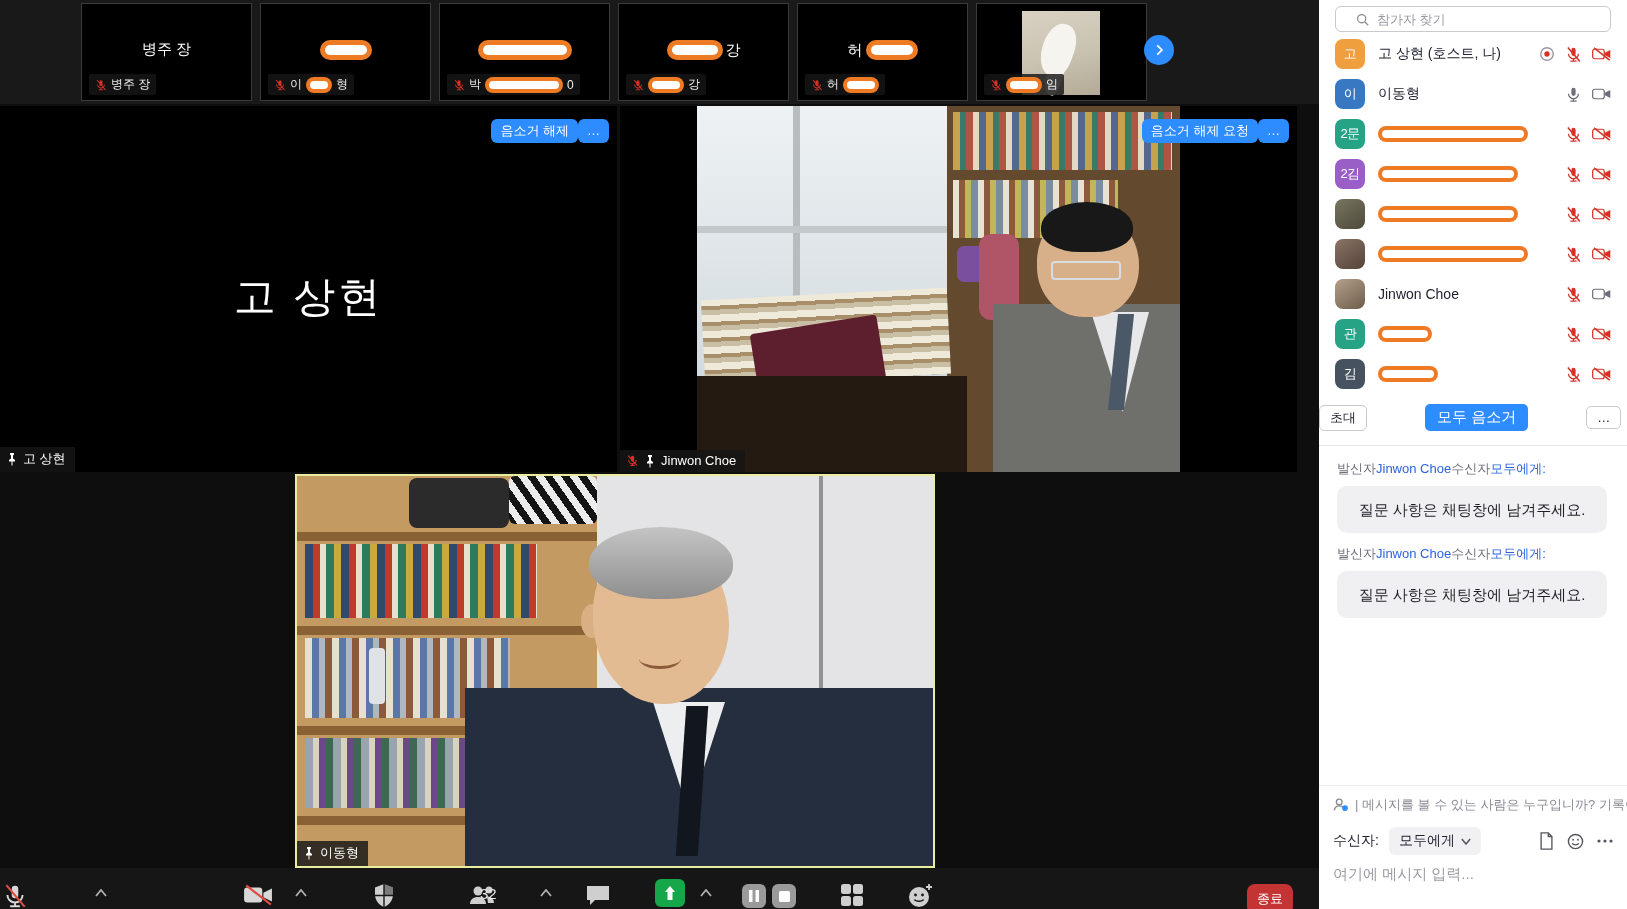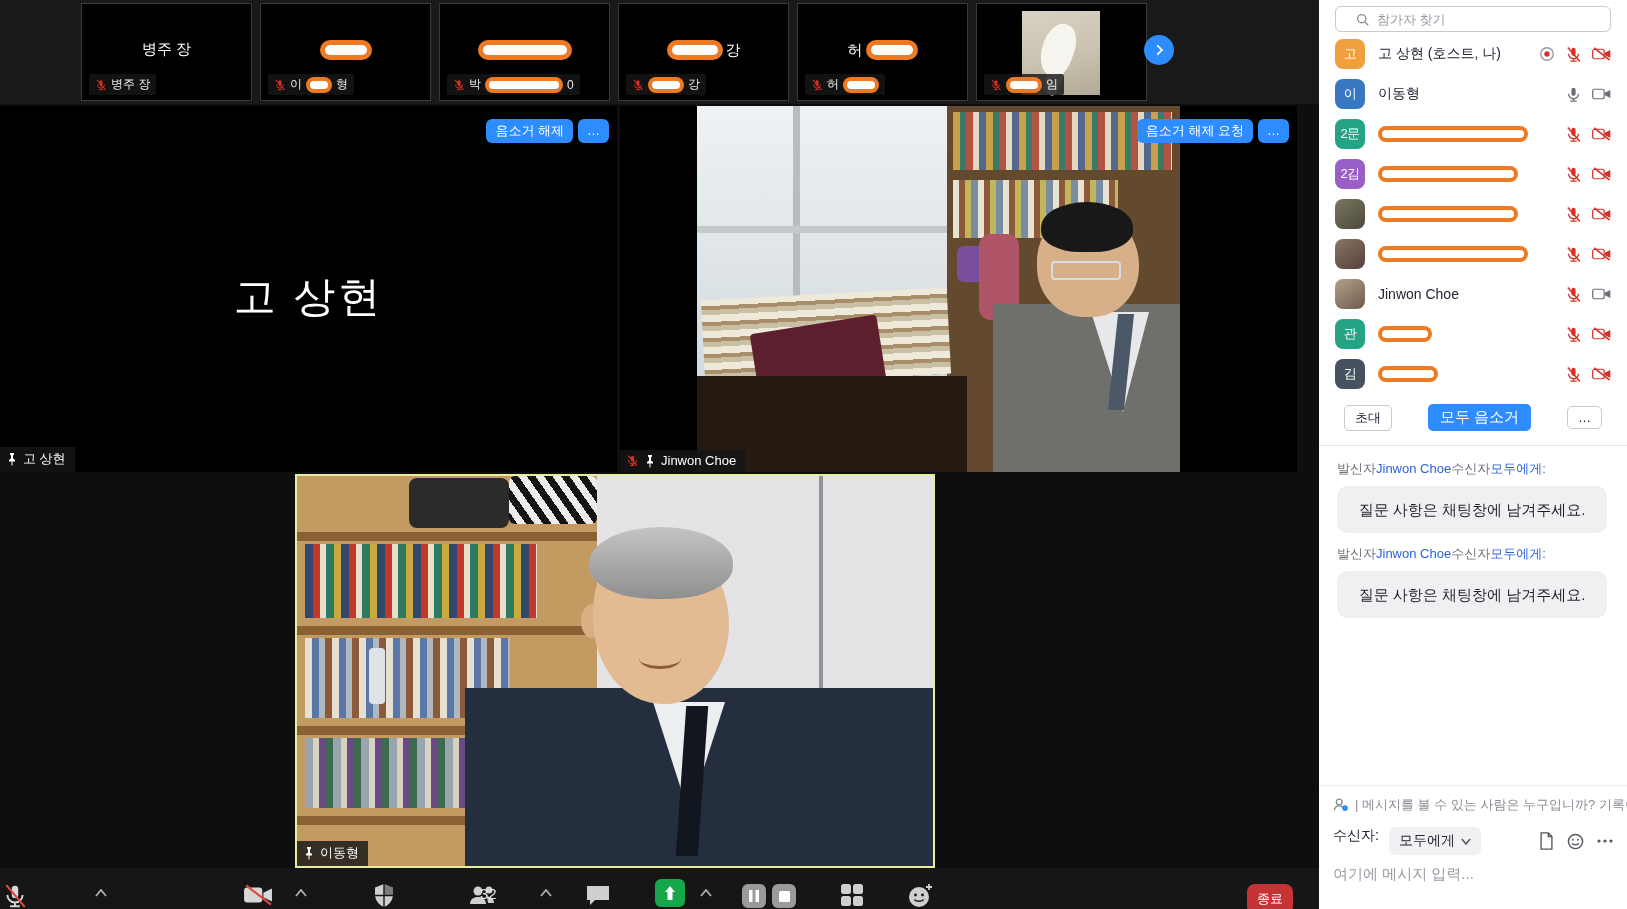--- a/index.html
+++ b/index.html
@@ -17,21 +17,21 @@
   .redact::after{content:"";position:absolute;left:5px;right:5px;top:5px;bottom:5px;background:#fff;border-radius:5px;}
   .redact.sm{height:16px;}
   .redact.sm::after{left:4px;right:4px;top:4px;bottom:4px;}
   .stoat{position:absolute;left:45px;top:7px;width:78px;height:84px;background:linear-gradient(165deg,#d9d2c4 0%,#c9c2b0 55%,#b2aa96 100%);}
   .stoat::after{content:"";position:absolute;left:20px;top:12px;width:32px;height:54px;background:#f6f4ee;border-radius:50% 50% 42% 58%;transform:rotate(20deg);box-shadow:6px 26px 0 -8px #efece2;}
   .next-btn{position:absolute;left:1144px;top:35px;width:30px;height:30px;border-radius:50%;background:#2D8CFF;border:none;color:#fff;display:flex;align-items:center;justify-content:center;cursor:pointer;padding:0;}
 
   
   .tile-left{position:absolute;left:0;top:106px;width:617px;height:366px;background:#000;}
   .big-name{position:absolute;left:0;right:0;top:163px;text-align:center;color:#fff;font-size:42px;letter-spacing:3px;}
-  .tile-actions{position:absolute;top:13px;right:8px;display:flex;gap:5px;z-index:5;}
+  .tile-actions{position:absolute;top:13px;right:8px;display:flex;z-index:5;}
   .blue-btn{background:#2D8CFF;color:#fff;border:none;border-radius:6px;font-size:13px;padding:0 9px;height:24px;line-height:24px;cursor:pointer;}
   .name-tag{position:absolute;left:0;bottom:0;background:rgba(22,22,22,.82);color:#fff;font-size:13px;padding:3px 9px 4px 6px;display:flex;align-items:center;gap:5px;z-index:5;}
   .tile-right{position:absolute;left:620px;top:106px;width:677px;height:366px;background:#000;}
 
   
   .jw{position:absolute;left:77px;top:0;width:483px;height:366px;overflow:hidden;background:linear-gradient(180deg,#eef2f4,#c9d2d8);}
   .jw-frame-v{position:absolute;left:96px;top:0;width:7px;height:230px;background:#b7bcbf;}
   .jw-frame-h{position:absolute;left:0;top:120px;width:250px;height:7px;background:#c3c8ca;}
   .jw-shelfbg{position:absolute;left:250px;top:0;right:0;bottom:0;background:#63492e;}
   .jw-books1{position:absolute;left:256px;top:6px;right:8px;height:58px;background:repeating-linear-gradient(90deg,#c8a14c 0 7px,#3c7a68 7px 13px,#b05544 13px 20px,#e3d9c2 20px 26px,#54688e 26px 33px);}
@@ -83,34 +83,34 @@
   .search-wrap{margin:6px 16px 2px;height:26px;border:1px solid #c9c9ce;border-radius:6px;display:flex;align-items:center;padding:0 20px;color:#8a8a94;}
   .search-wrap input{border:none;outline:none;flex:1;font-size:13px;margin-left:6px;color:#232333;font-family:inherit;}
   .search-wrap input::placeholder{color:#9a9aa3;}
   #participant-rows{margin-top:2px;}
   .prow{height:40px;display:flex;align-items:center;padding:0 16px;cursor:pointer;}
   .avatar{width:30px;height:30px;border-radius:8px;color:#fff;font-size:13px;display:flex;align-items:center;justify-content:center;flex:none;letter-spacing:-0.5px;}
   .pname{margin-left:13px;font-size:14px;color:#232333;flex:1;white-space:nowrap;overflow:hidden;display:flex;align-items:center;}
   .picons{display:flex;gap:10px;align-items:center;flex:none;}
   .red{color:#d93025;}
   .gray{color:#6e6e7a;}
-  .pfooter{display:flex;align-items:center;justify-content:center;gap:36px;padding:10px 0 12px;}
+  .pfooter{display:flex;align-items:center;gap:58px;padding:10px 0 12px;}
   .ghost-btn{padding:3px 10px;font-size:13px;border:1px solid #c9c9ce;border-radius:5px;background:#fff;color:#232333;cursor:pointer;font-family:inherit;}
   .primary-btn{padding:4px 12px;font-size:15px;border:none;border-radius:5px;background:#2D8CFF;color:#fff;cursor:pointer;font-family:inherit;}
 
   .chat{flex:1;display:flex;flex-direction:column;position:relative;border-top:1px solid #e6e6ea;margin-top:2px;}
   .chat-header{position:relative;height:32px;display:flex;align-items:center;justify-content:center;font-weight:bold;font-size:15px;margin-top:4px;}
   .chev-down{position:absolute;left:12px;color:#6e6e7a;cursor:pointer;display:flex;}
   #chat-messages{padding:2px 18px;flex:1;overflow:hidden;}
   .meta{font-size:13px;color:#70707c;margin:12px 0 8px;}
   .meta .lnk{color:#2b63de;}
   .bubble{width:270px;background:#f0f0f3;border-radius:10px;padding:10px 14px;font-size:15px;line-height:27px;color:#1f1f28;text-align:center;}
   .composer{flex:none;padding-bottom:26px;}
   .privacy{display:flex;align-items:center;gap:6px;font-size:13px;color:#8a8a94;border-top:1px solid #ececf0;padding:10px 0 6px 14px;white-space:nowrap;overflow:hidden;}
-  .to-row{display:flex;padding:7px 14px 2px;font-size:14px;}
+  .to-row{display:flex;align-items:center;padding:7px 14px 2px;font-size:14px;}
   .to-dd{margin-left:10px;background:#f1f1f4;border:none;border-radius:6px;padding:5px 10px;font-size:14px;color:#232333;display:flex;align-items:center;gap:6px;cursor:pointer;font-family:inherit;}
   .c-icons{margin-left:auto;display:flex;gap:13px;color:#55555e;align-items:center;}
   .c-icons span{display:flex;cursor:pointer;}
   .msg-input{border:none;outline:none;font-size:15px;color:#232333;padding:8px 14px 0;width:270px;background:transparent;font-family:inherit;}
   .msg-input::placeholder{color:#9a9aa3;}
   svg{display:block;}
 </style>
 </head>
 <body>
 

